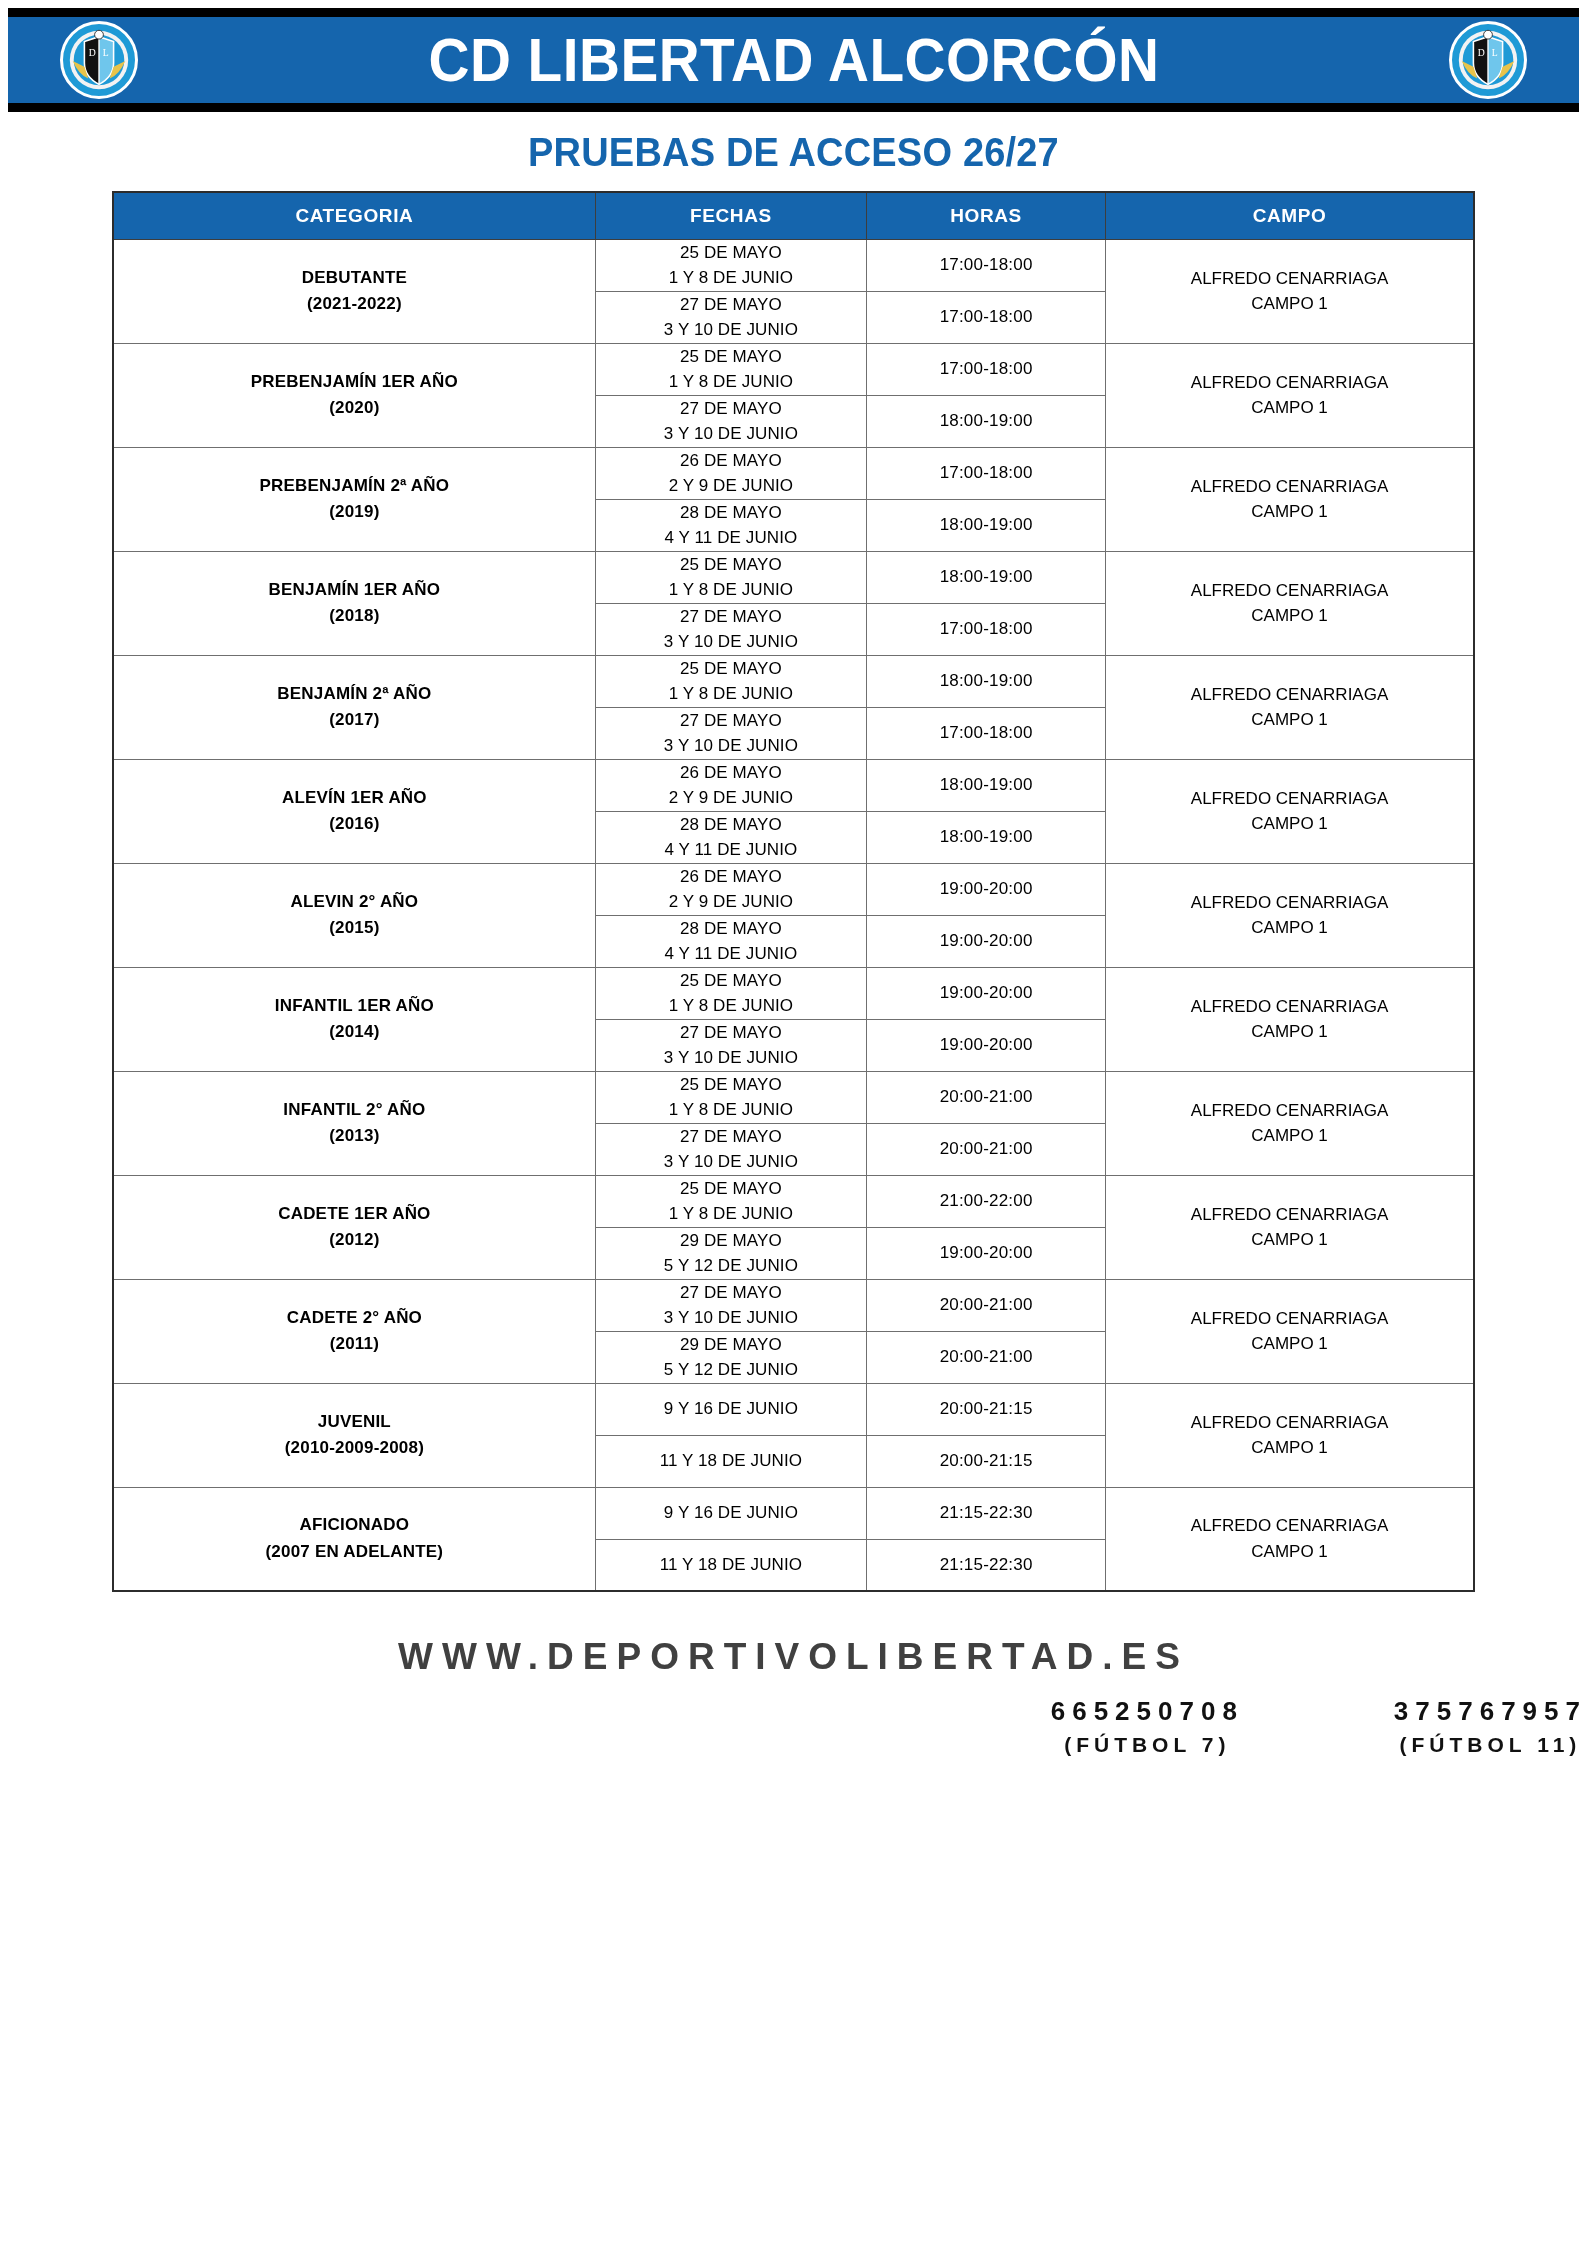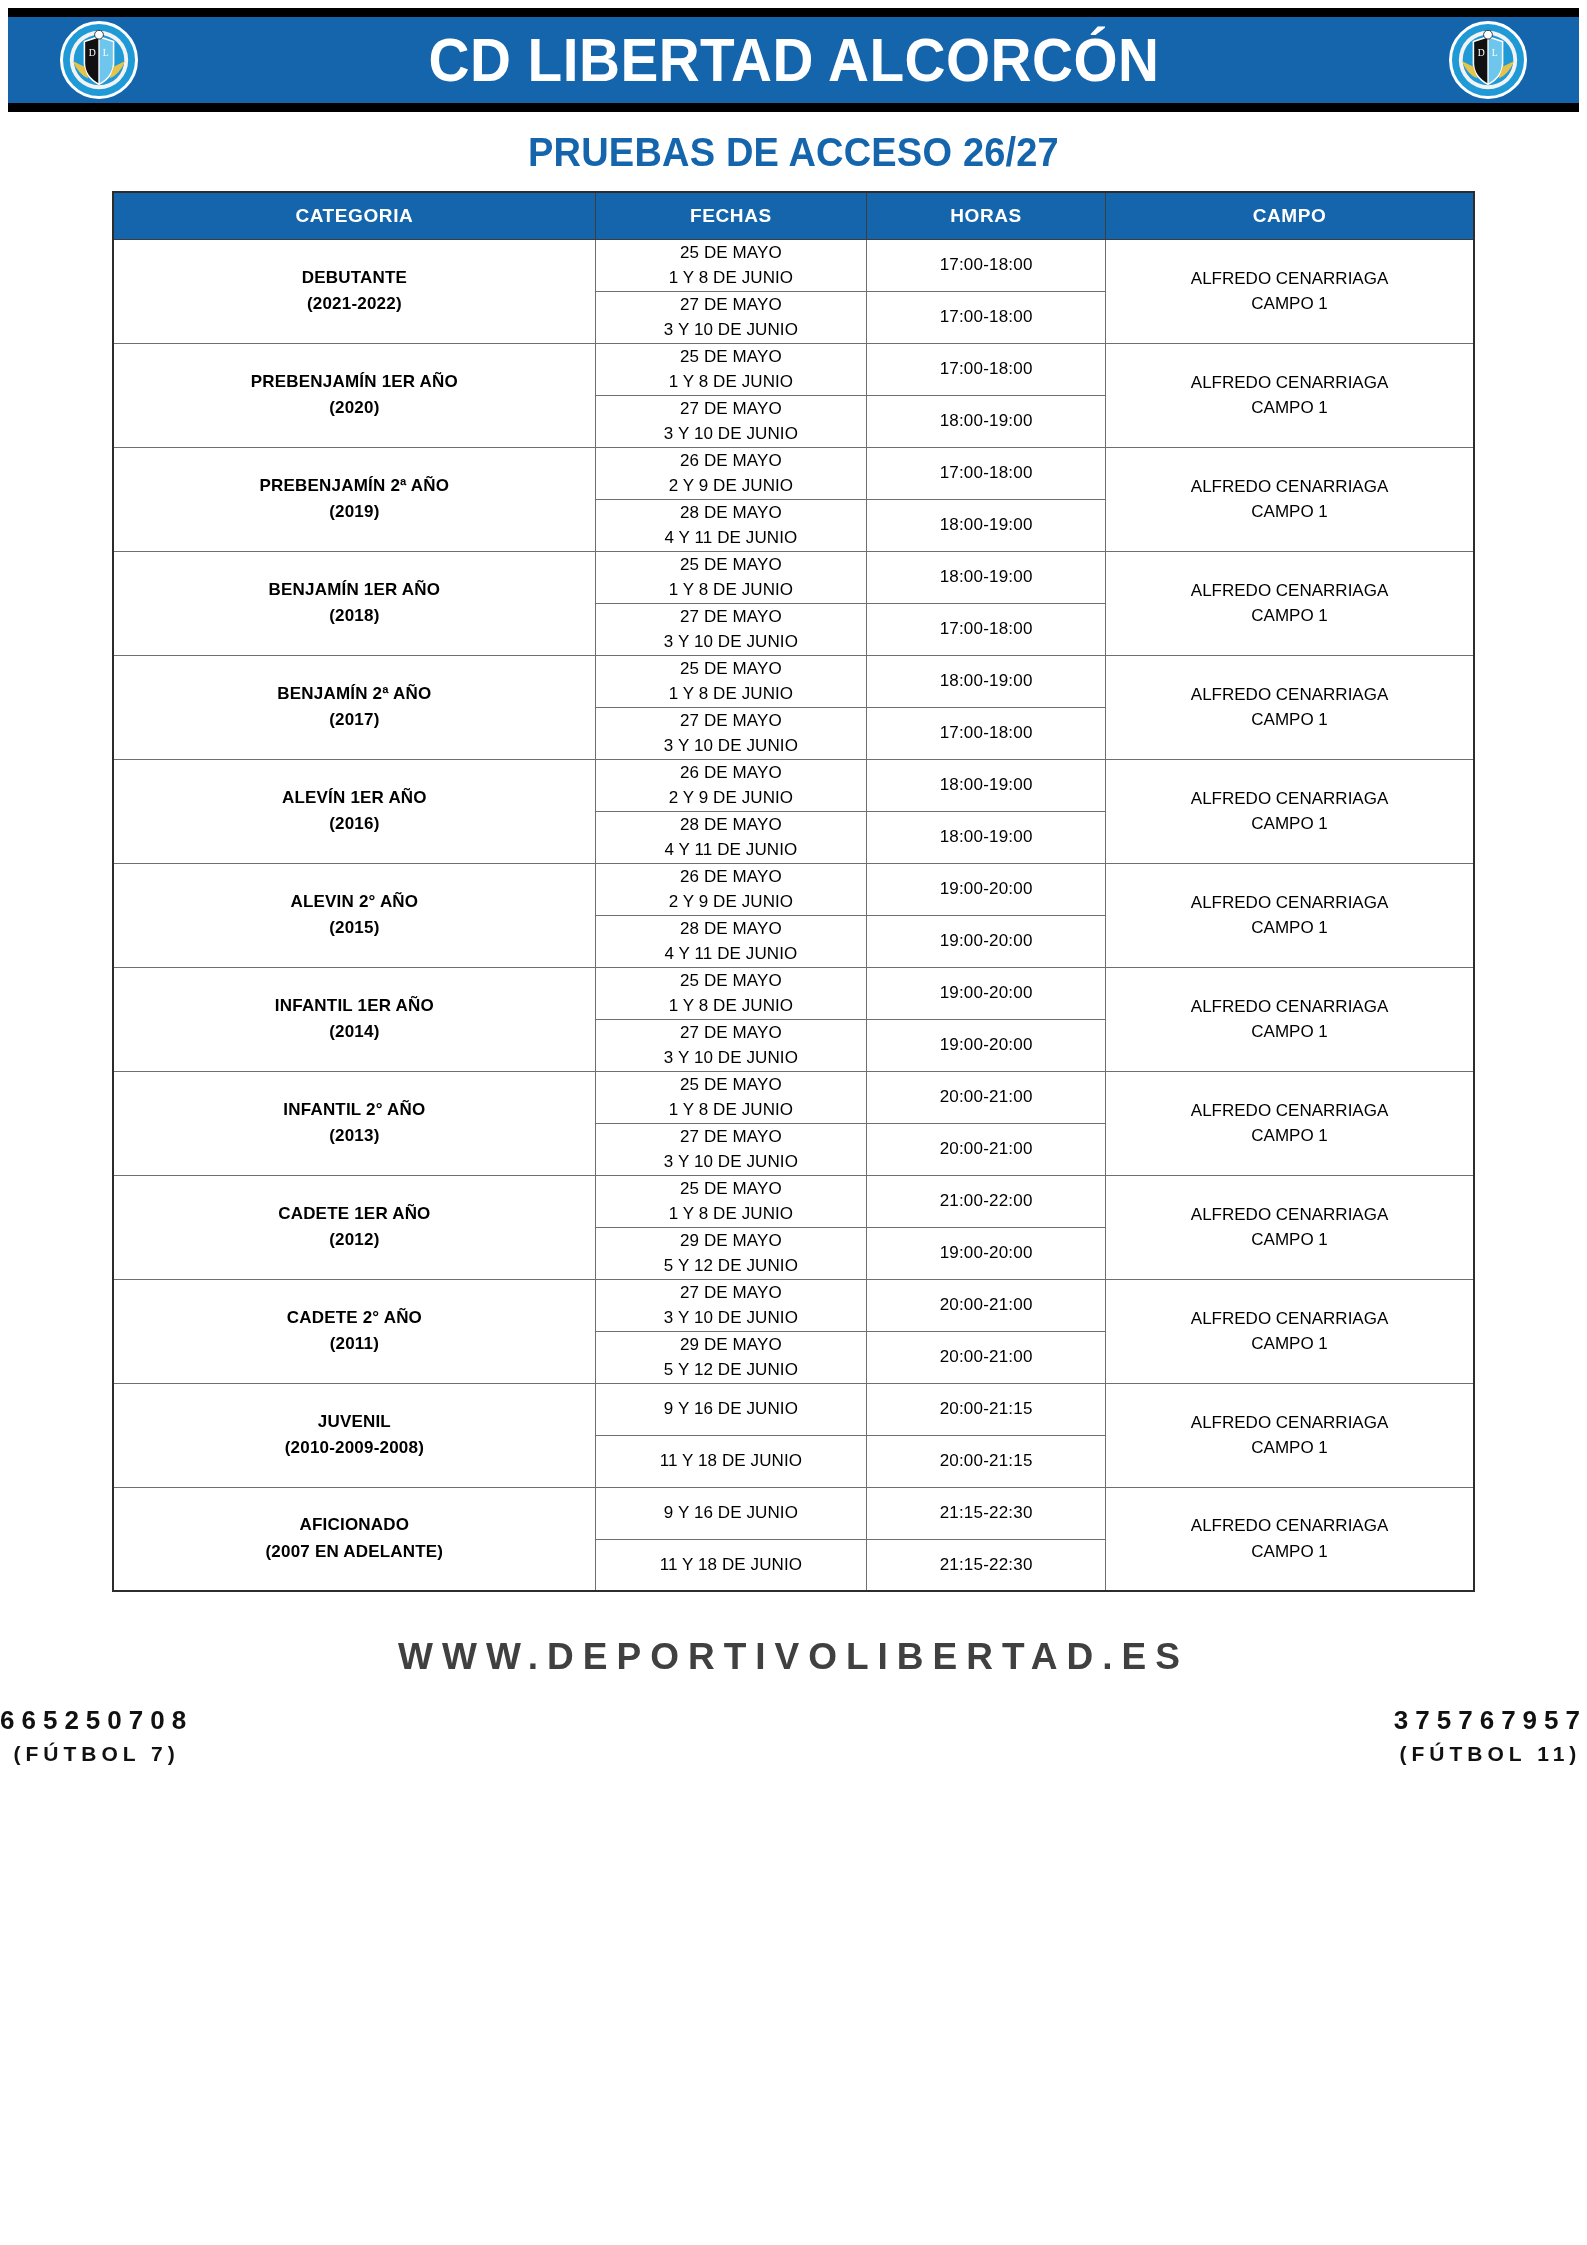--- a/index.html
+++ b/index.html
@@ -137,23 +137,23 @@
     margin-top: 44px;
     text-align: center;
   }
   .footer .site {
     font-size: 37px;
     font-weight: bold;
     letter-spacing: 9px;
     color: #404040;
   }
   .footer .phones {
-    margin-top: 27px;
+    margin-top: 18px;
     display: flex;
-    justify-content: space-between;
+    justify-content: flex-end;
     gap: 150px;
   }
   .footer .phone-block { text-align: center; }
   .footer .phone-num {
     font-size: 26px;
     font-weight: bold;
     letter-spacing: 7px;
     color: #111111;
   }
   .footer .phone-label {

